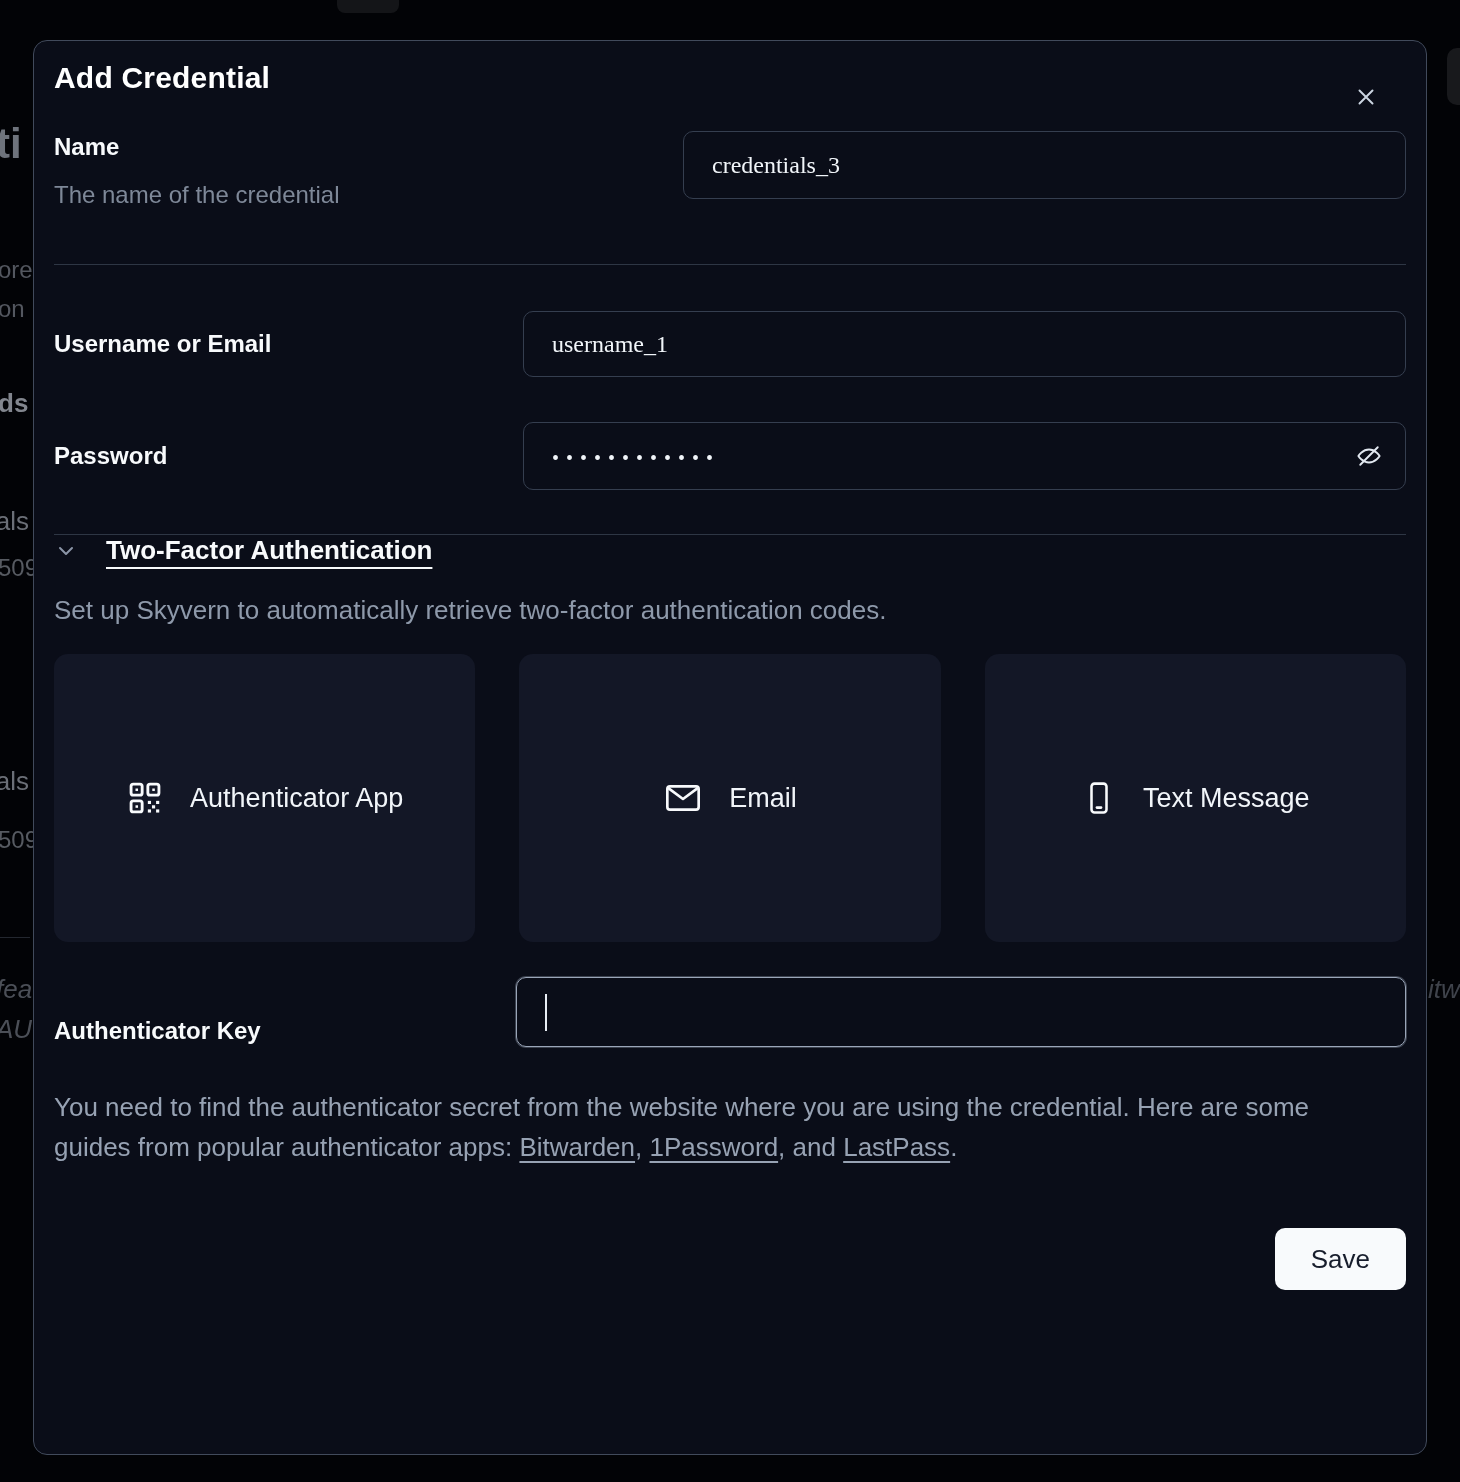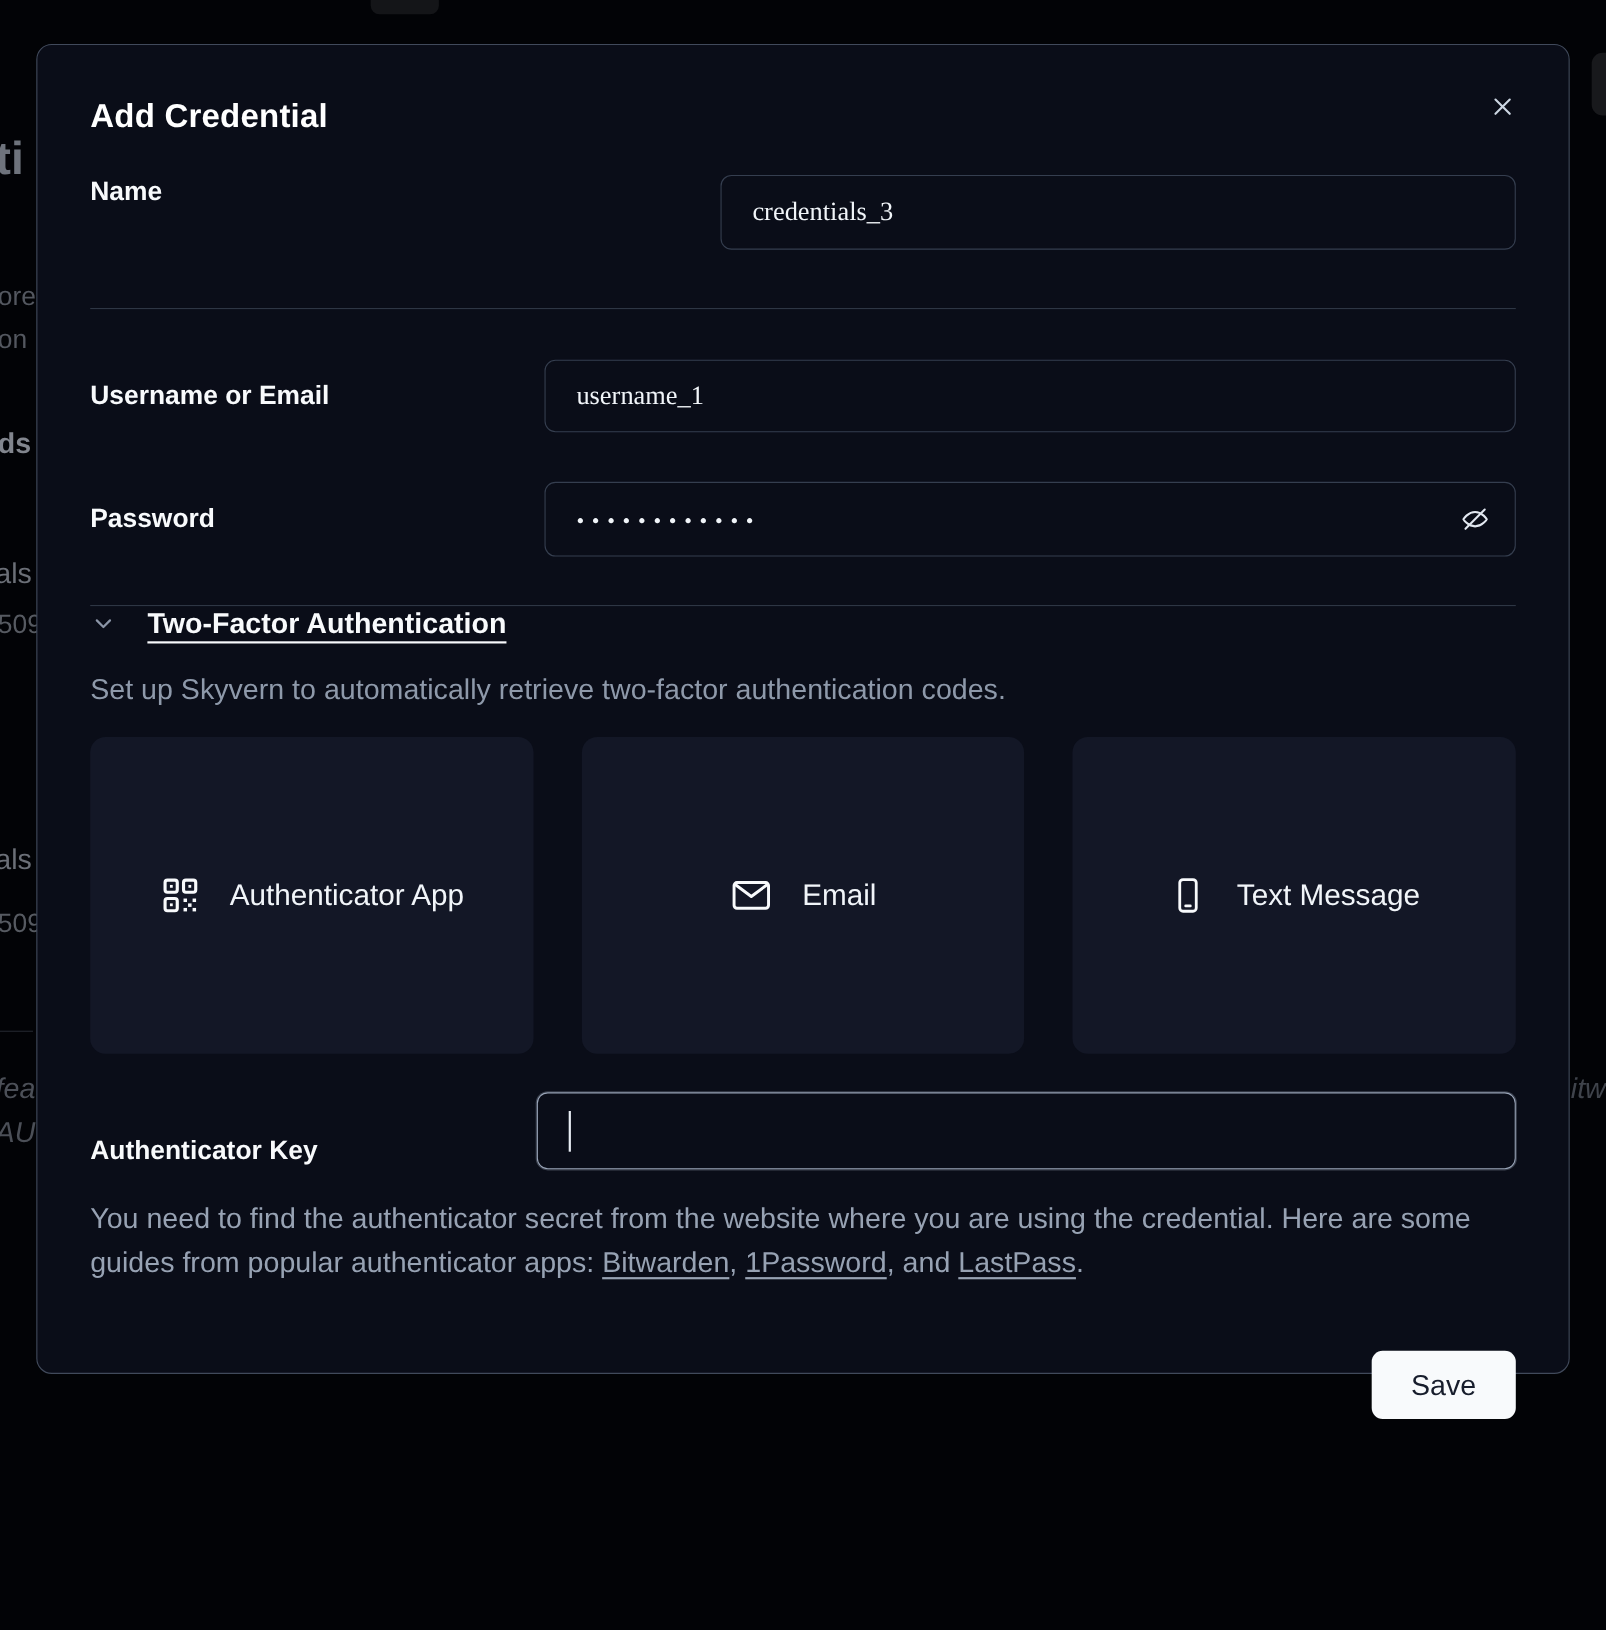--- a/index.html
+++ b/index.html
@@ -22,23 +22,23 @@
   .frag-item5   { left:-2px; top:826px; font-size:24px; color:#565a61; }
   .frag-footer1 { left:-4px; top:974px; font-size:26px; font-style:italic; color:#4b4f57; }
   .frag-footer2 { left:-4px; top:1014px; font-size:26px; font-style:italic; color:#4b4f57; }
   .frag-right1  { left:1428px; top:974px; font-size:26px; font-style:italic; color:#3f434b; }
   .bg-divider   { position:absolute; left:0; top:937px; width:30px; border-top:1px solid #23272f; }
   .bg-btn-right { position:absolute; left:1447px; top:48px; width:13px; height:57px; background:#18191c; border-radius:10px 0 0 10px; }
   .bg-btn-top   { position:absolute; left:337px; top:0; width:62px; height:13px; background:#141518; border-radius:0 0 8px 8px; }
 
   
   .modal {
-    position:absolute; left:33px; top:40px; width:1394px; height:1209px;
+    position:absolute; left:33px; top:40px; width:1394px; height:1415px;
     background:#0a0d18; border:1px solid #414a5b; border-radius:14px;
-    padding:48px; color:#f1f5f9;
+    padding:20px; color:#f1f5f9;
   }
   .close-btn {
     position:absolute; top:34px; right:38px; width:44px; height:44px;
     background:none; border:none; cursor:pointer;
     display:flex; align-items:center; justify-content:center;
   }
   .dialog-title { font-size:30px; font-weight:700; color:#fff; letter-spacing:.2px; }
 
   .row { display:flex; justify-content:space-between; margin-top:36px; }
   .row.center { align-items:center; margin-top:45px; }
@@ -78,21 +78,21 @@
   .card-label { font-size:27px; font-weight:500; color:#f1f5f9; }
 
   .authkey-row { display:flex; justify-content:space-between; align-items:flex-end; margin-top:35px; }
   .authkey-input {
     position:relative; width:890px; height:70px; border-radius:10px;
     border:1px solid #9aa5b8; box-shadow:0 0 0 1px rgba(154,165,184,.35);
     background:transparent;
   }
   .caret { position:absolute; left:28px; top:16px; width:2px; height:37px; background:#e8edf4; }
 
-  .help { margin-top:24px; font-size:26px; color:#97a2b3; line-height:40px; max-width:1292px; }
+  .help { margin-top:40px; font-size:26px; color:#97a2b3; line-height:40px; max-width:1292px; }
   .help a { color:#97a2b3; text-decoration:underline; text-underline-offset:5px; cursor:pointer; }
 
   .actions { display:flex; justify-content:flex-end; margin-top:61px; }
   .save-btn {
     min-width:127px; height:62px; padding:0 36px; border:none; border-radius:10px;
     background:#f8fafc; color:#171d2c; font-size:26px; font-weight:400; cursor:pointer;
     font-family:"Liberation Sans","DejaVu Sans",sans-serif;
   }
   svg { display:block; }
 </style>
@@ -122,20 +122,21 @@
       <svg width="26" height="26" viewBox="0 0 24 24" fill="none" stroke="#cbd5e1" stroke-width="1.8" stroke-linecap="round">
         <path d="M18 6 6 18M6 6l12 12"></path>
       </svg>
     </button>
 
     <h1 class="dialog-title">Add Credential</h1>
 
     <div class="row">
       <div>
         <div class="label">Name</div>
+        <div class="field-desc">The name of the credential</div>
       </div>
       <input class="tb name-input" type="text" value="credentials_3" style="">
     </div>
 
     <hr class="sep">
 
     <div class="row center" style="margin-top:46px;">
       <div class="label">Username or Email</div>
       <input class="tb w883" type="text" value="username_1" style="">
     </div>

